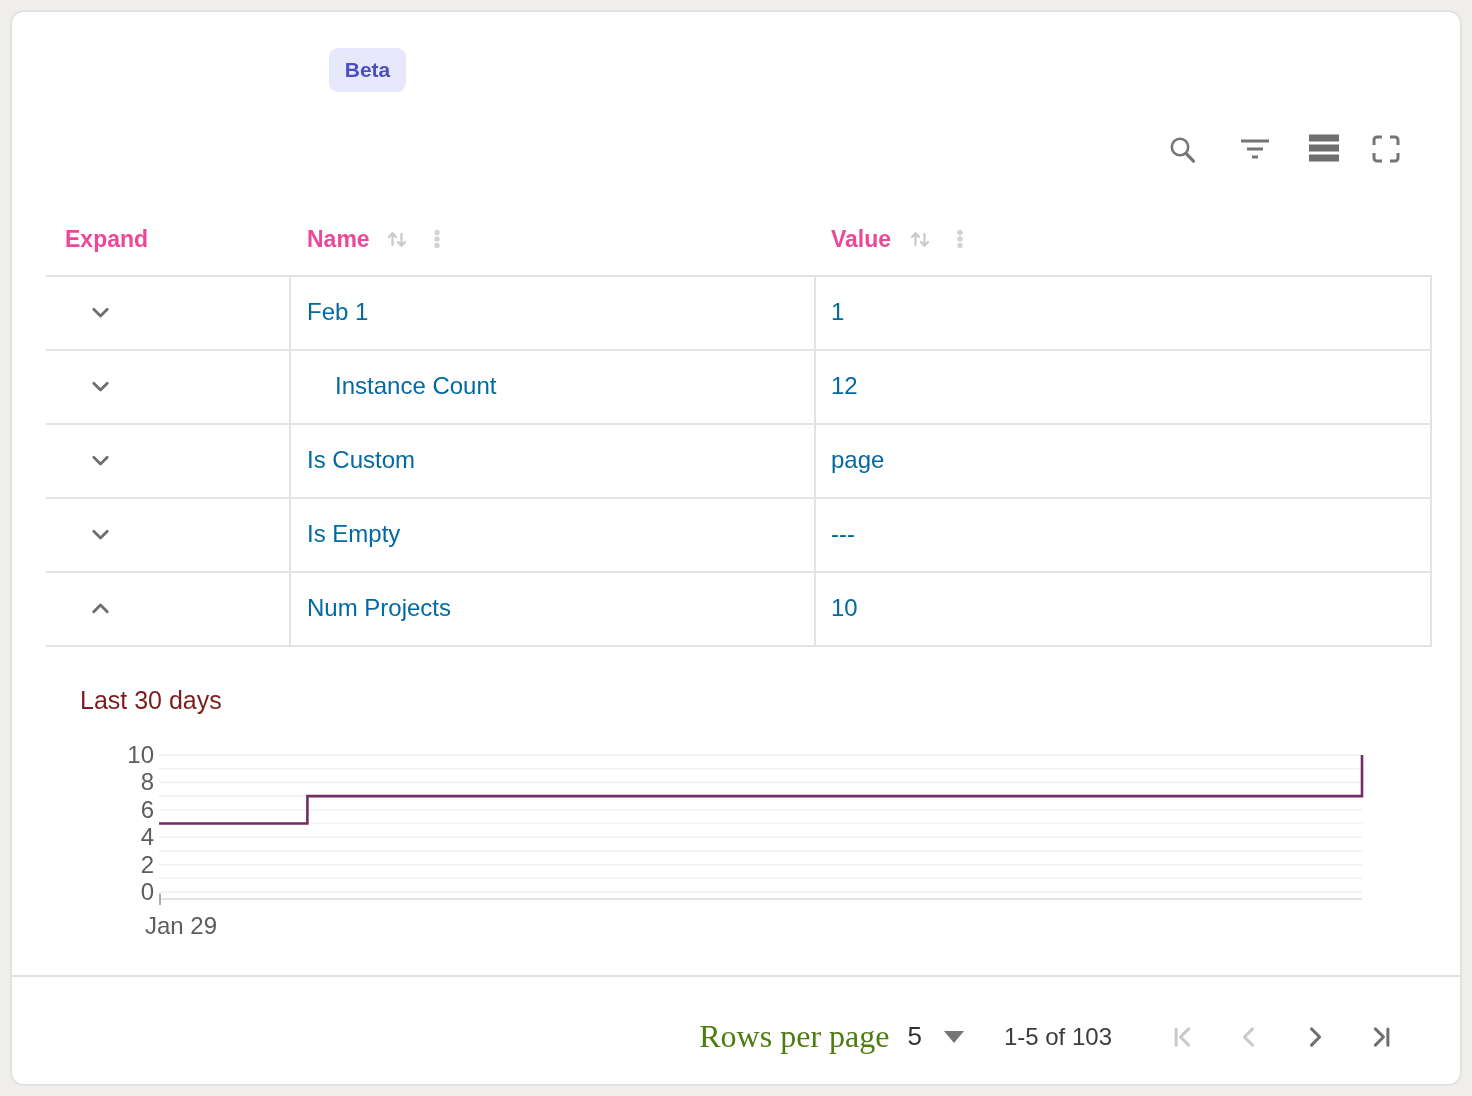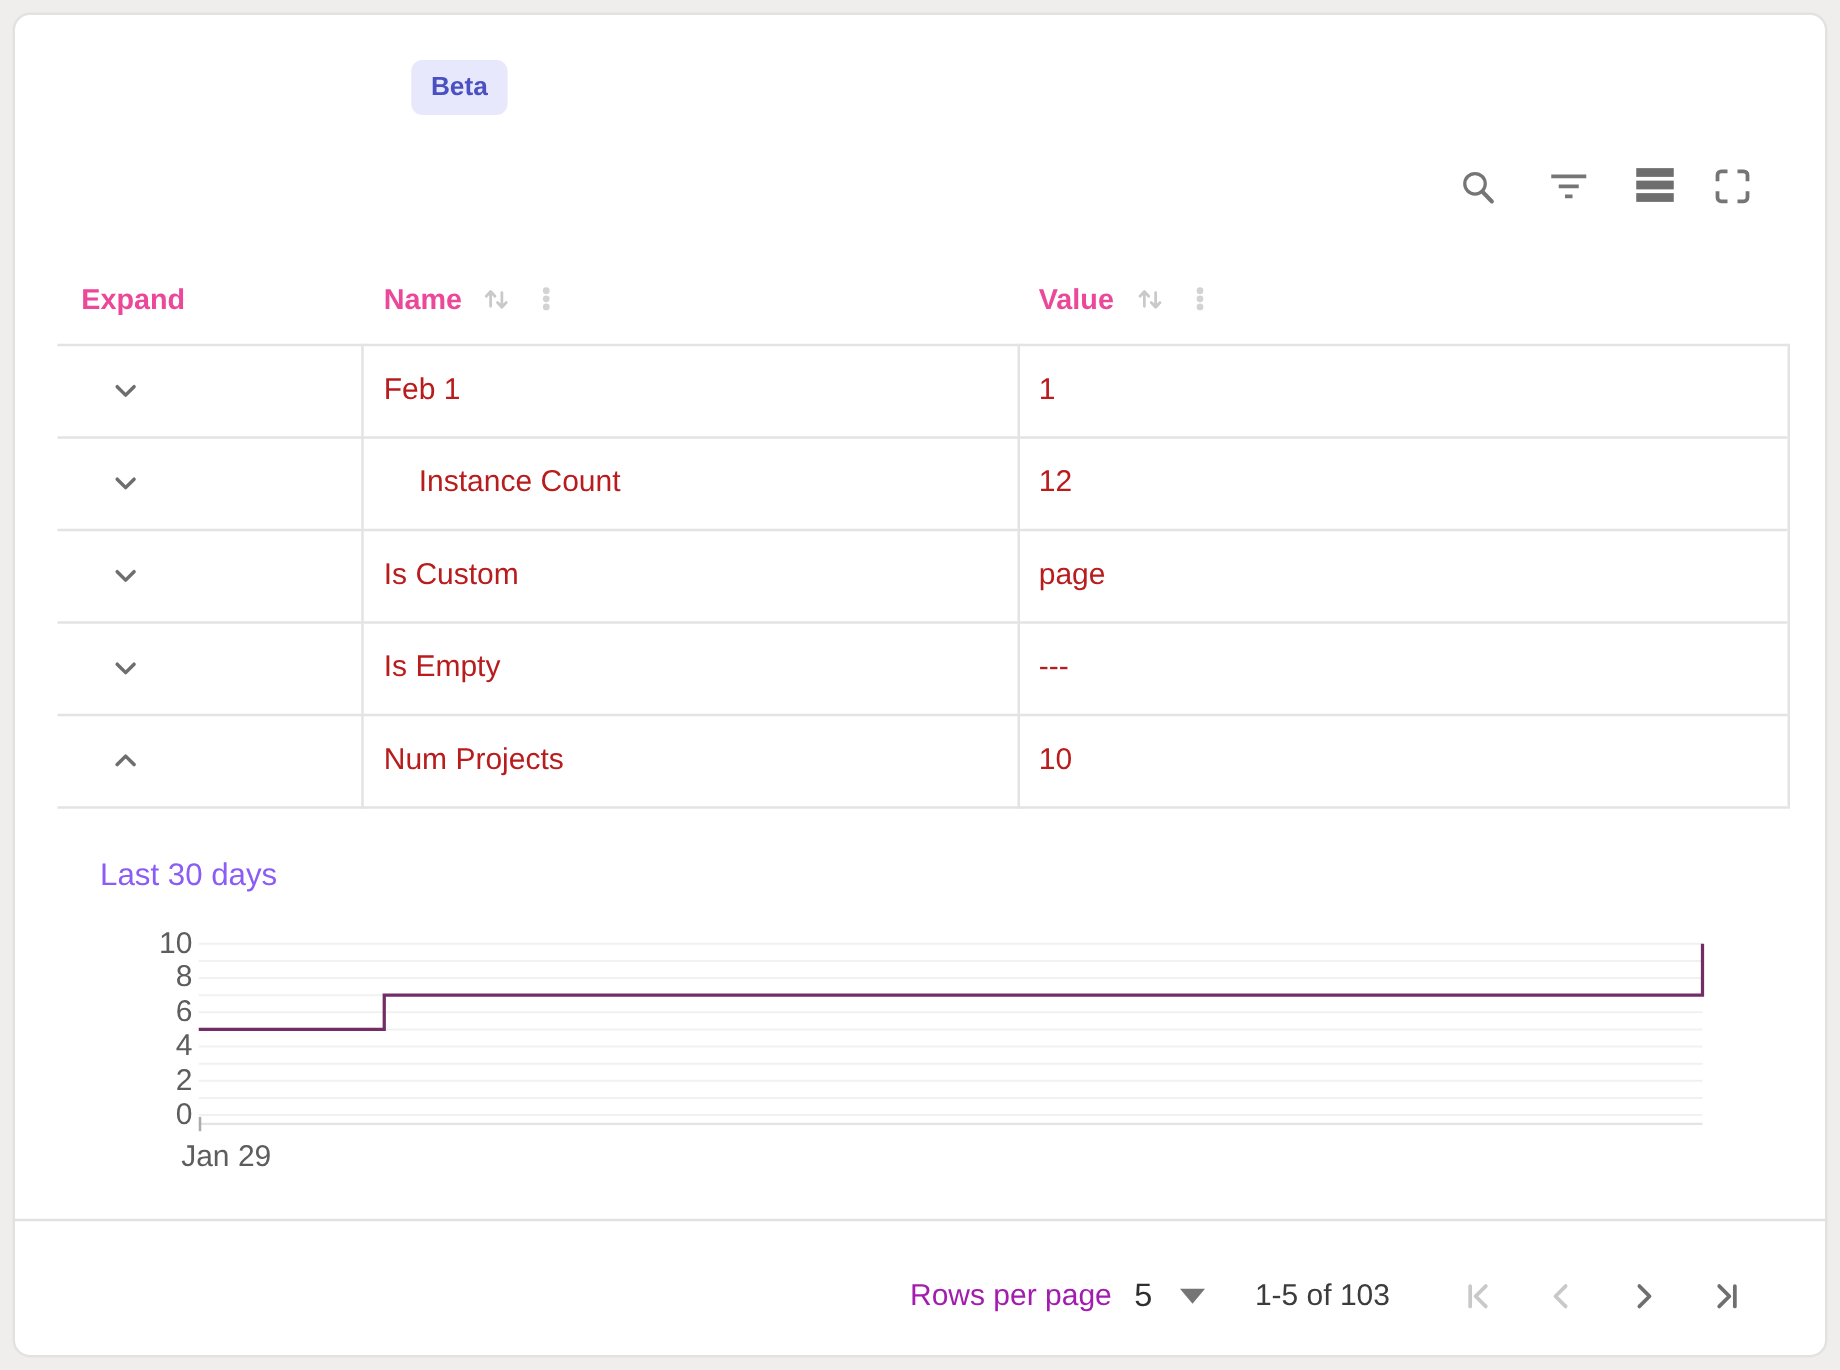--- a/index.html
+++ b/index.html
@@ -18,34 +18,34 @@
 
   
   .tbtn { width:44px; height:44px; display:flex; align-items:center; justify-content:center;
           background:none; border:none; cursor:pointer; }
 
   
   .hline { height:2px; background:#e3e3e3; left:34px; width:1384px; }
   .vline { width:2px; background:#e3e3e3; top:263px; height:372px; }
   .th { top:204px; height:46px; line-height:46px; font-size:23px; font-weight:700; color:#ec4899; }
   .hicon { top:214px; width:26px; height:26px; cursor:pointer; }
-  .trow-text { height:74px; line-height:74px; font-size:24px; color:#b91c1c; white-space:nowrap; }
+  .trow-text { height:74px; line-height:74px; font-size:24px; color:#0369a1; white-space:nowrap; }
   .expand-btn { width:44px; height:44px; display:flex; align-items:center; justify-content:center;
                 background:none; border:none; cursor:pointer; }
   .chev.up { transform:rotate(180deg); }
 
   
-  .chart-title { left:68px; top:674px; font-size:25px; color:#8b5cf6; }
+  .chart-title { left:68px; top:674px; font-size:25px; color:#7f1d1d; }
   .ylab { width:84px; text-align:right; font-size:24px; color:#5d5d5d; line-height:28px; left:58px; }
   .xlab { left:85px; top:900px; width:120px; text-align:right; font-size:24px; color:#5d5d5d; }
 
   
   .footer { left:0; top:963px; width:1452px; height:113px; border-top:2px solid #e0e0e0;
             display:flex; align-items:center; justify-content:flex-end; padding-right:50px; padding-top:8px; }
-  .rpp-label { font-size:24px; color:#a21caf; margin-right:18px; }
+  .rpp-label { font-size:32px; color:#4d7c0f; margin-right:18px;font-family:Liberation Serif, serif; }
   .rpp-select { display:flex; align-items:center; background:none; border:none; cursor:pointer; margin-right:40px; }
   .rpp-value { font-size:26px; color:#2f2f2f; margin-right:22px; }
   .tri { width:0; height:0; border-left:10px solid transparent; border-right:10px solid transparent;
          border-top:12px solid #757575; }
   .range { font-size:24px; color:#3c3c3c; margin-right:38px; }
   .navbtn { width:44px; height:44px; display:flex; align-items:center; justify-content:center;
             background:none; border:none; cursor:pointer; margin:0 11px; }
 </style>
 </head>
 <body>

